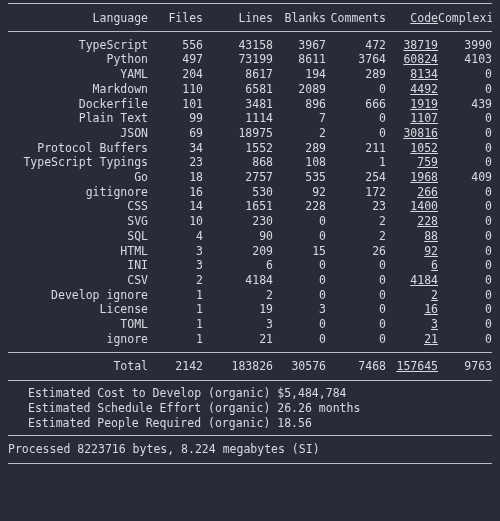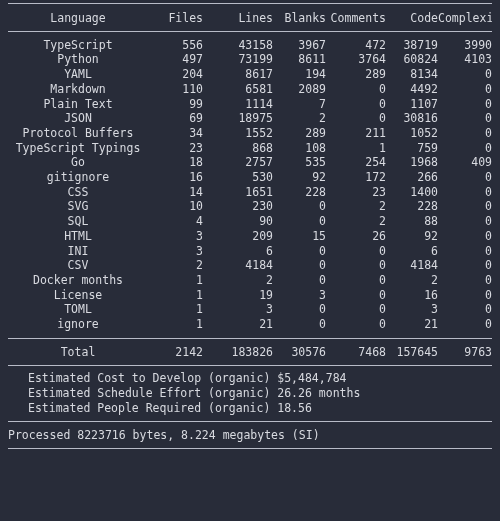--- a/index.html
+++ b/index.html
@@ -42,31 +42,31 @@
   table.scc-table td {
     padding: 0;
     border: 0;
     height: 14.7px;
     line-height: 14.7px;
     font-weight: normal;
     white-space: nowrap;
     overflow: hidden;
   }
   th.col-lang, td.col-lang {
-    text-align: center;
+    text-align: right;
     width: 140px;
   }
   th.col-num, td.col-num {
     text-align: right;
   }
   .w-files      { width: 55px; }
   .w-lines      { width: 70px; }
   .w-blanks     { width: 53px; margin-top: 28px; }
   .w-comments   { width: 60px; }
-  .w-code       { width: 52px; }
+  .w-code       { width: 52px; text-decoration: underline; }
   .w-complexity { width: 54px; }
   .head-gap { height: 7px; }
   .body-gap { height: 6px; }
   .footer-line {
     height: 14.7px;
     line-height: 14.7px;
     white-space: nowrap;
   }
   .footer-block { padding: 5px 0 5px 0; margin-left: 20px; }
   .processed-block { padding: 6px 0 6px 0; }
@@ -129,20 +129,29 @@
         <tr>
           <td class="col-lang">Markdown</td>
           <td class="col-num w-files">110</td>
           <td class="col-num w-lines">6581</td>
           <td class="col-num w-blanks">2089</td>
           <td class="col-num w-comments">0</td>
           <td class="col-num w-code">4492</td>
           <td class="col-num w-complexity">0</td>
         </tr>
         <tr>
+          <td class="col-lang">Dockerfile</td>
+          <td class="col-num w-files">101</td>
+          <td class="col-num w-lines">3481</td>
+          <td class="col-num w-blanks">896</td>
+          <td class="col-num w-comments">666</td>
+          <td class="col-num w-code">1919</td>
+          <td class="col-num w-complexity">439</td>
+        </tr>
+        <tr>
           <td class="col-lang">Plain Text</td>
           <td class="col-num w-files">99</td>
           <td class="col-num w-lines">1114</td>
           <td class="col-num w-blanks">7</td>
           <td class="col-num w-comments">0</td>
           <td class="col-num w-code">1107</td>
           <td class="col-num w-complexity">0</td>
         </tr>
         <tr>
           <td class="col-lang">JSON</td>
@@ -237,21 +246,21 @@
         <tr>
           <td class="col-lang">CSV</td>
           <td class="col-num w-files">2</td>
           <td class="col-num w-lines">4184</td>
           <td class="col-num w-blanks">0</td>
           <td class="col-num w-comments">0</td>
           <td class="col-num w-code">4184</td>
           <td class="col-num w-complexity">0</td>
         </tr>
         <tr>
-          <td class="col-lang">Docker months</td>
+          <td class="col-lang">Develop ignore</td>
           <td class="col-num w-files">1</td>
           <td class="col-num w-lines">2</td>
           <td class="col-num w-blanks">0</td>
           <td class="col-num w-comments">0</td>
           <td class="col-num w-code">2</td>
           <td class="col-num w-complexity">0</td>
         </tr>
         <tr>
           <td class="col-lang">License</td>
           <td class="col-num w-files">1</td>

